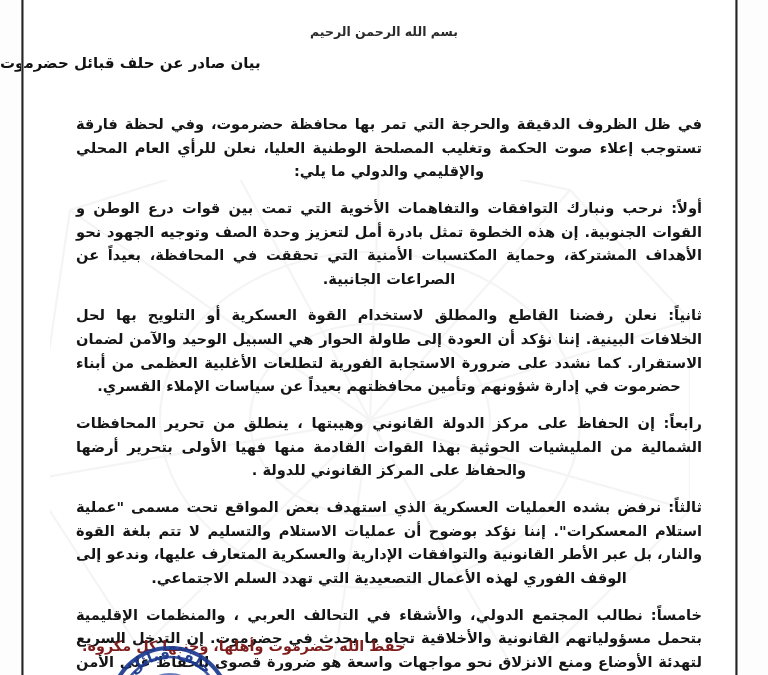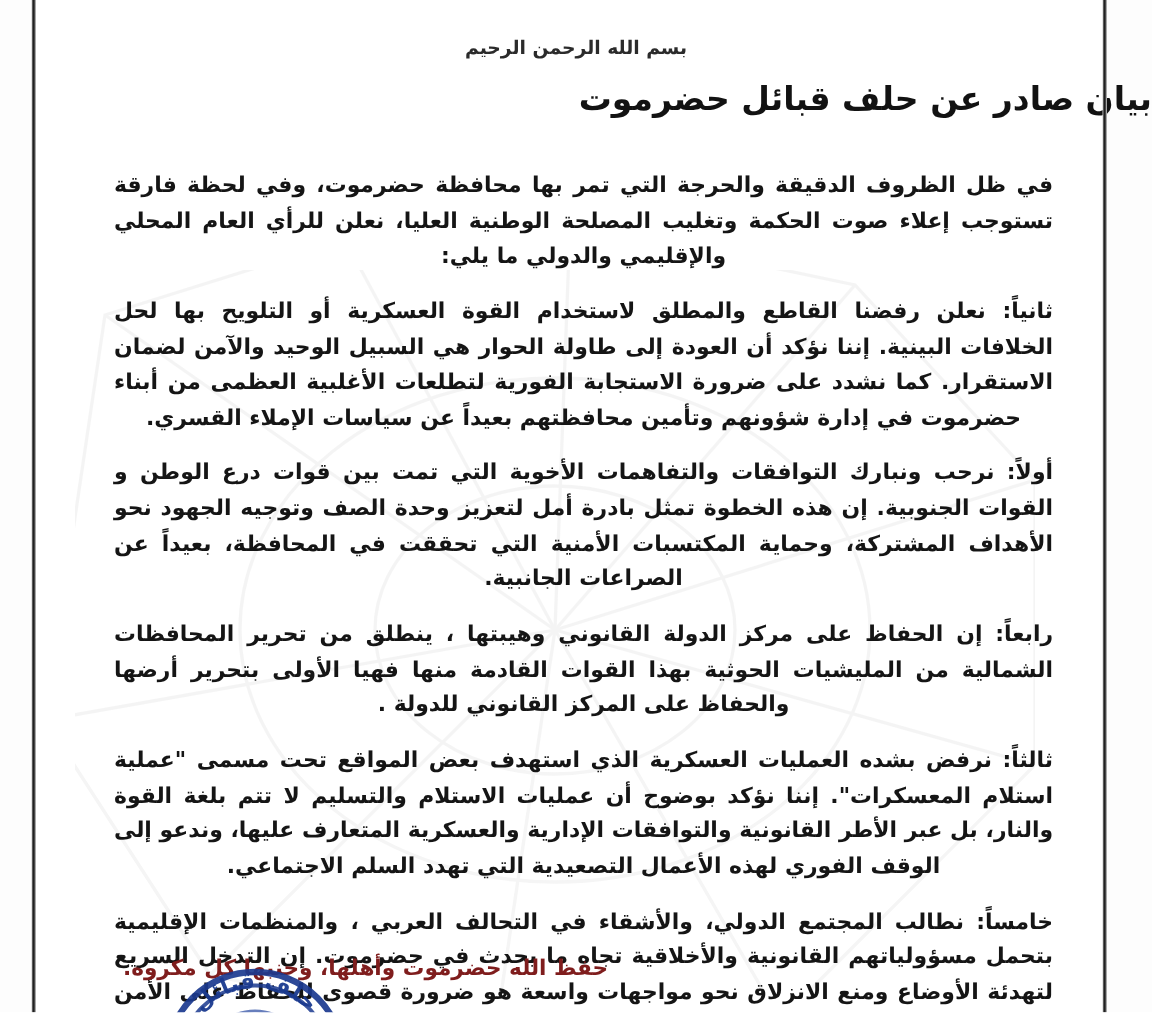--- a/index.html
+++ b/index.html
@@ -69,22 +69,22 @@
     font-weight: 600;
     color: #2b2b2b;
     letter-spacing: 0.2px;
   }
 
   .doc-title {
     position: absolute;
     top: 54px;
     left: 0;
     right: 0;
-    text-align: right;
-    font-size: 22px;
+    text-align: left;
+    font-size: 15px;
     font-weight: 700;
     color: #121212;
     letter-spacing: 0.4px;
   }
 
   .body-block {
     position: absolute;
     top: 112px;
     right: 66px;
     left: 66px;
@@ -161,22 +161,22 @@
   <div class="scan-edge right"></div>
 
   <div class="content">
 
     <div class="bismillah">بسم الله الرحمن الرحيم</div>
 
     <div class="doc-title">بيان صادر عن حلف قبائل حضرموت</div>
 
     <div class="body-block">
       <p class="para">في ظل الظروف الدقيقة والحرجة التي تمر بها محافظة حضرموت، وفي لحظة فارقة تستوجب إعلاء صوت الحكمة وتغليب المصلحة الوطنية العليا، نعلن للرأي العام المحلي والإقليمي والدولي ما يلي:</p>
+      <p class="para">أولاً:  نرحب ونبارك التوافقات والتفاهمات الأخوية التي تمت بين قوات درع الوطن و القوات الجنوبية. إن هذه الخطوة تمثل بادرة أمل لتعزيز وحدة الصف وتوجيه الجهود نحو الأهداف المشتركة، وحماية المكتسبات الأمنية التي تحققت في المحافظة، بعيداً عن الصراعات الجانبية.</p>
       <p class="para">ثانياً: نعلن رفضنا القاطع والمطلق لاستخدام القوة العسكرية أو التلويح بها لحل الخلافات البينية. إننا نؤكد أن العودة إلى طاولة الحوار هي السبيل الوحيد والآمن لضمان الاستقرار. كما نشدد على ضرورة الاستجابة الفورية لتطلعات الأغلبية العظمى من أبناء حضرموت في إدارة شؤونهم وتأمين محافظتهم بعيداً عن سياسات الإملاء القسري.</p>
-      <p class="para">أولاً:  نرحب ونبارك التوافقات والتفاهمات الأخوية التي تمت بين قوات درع الوطن و القوات الجنوبية. إن هذه الخطوة تمثل بادرة أمل لتعزيز وحدة الصف وتوجيه الجهود نحو الأهداف المشتركة، وحماية المكتسبات الأمنية التي تحققت في المحافظة، بعيداً عن الصراعات الجانبية.</p>
       <p class="para">رابعاً: إن الحفاظ على مركز الدولة القانوني وهيبتها ، ينطلق من تحرير المحافظات الشمالية من المليشيات الحوثية بهذا القوات القادمة منها فهيا الأولى بتحرير أرضها والحفاظ على المركز القانوني للدولة    .</p>
       <p class="para">ثالثاً:  نرفض بشده العمليات العسكرية  الذي استهدف بعض المواقع تحت مسمى "عملية استلام المعسكرات". إننا نؤكد بوضوح أن عمليات الاستلام والتسليم لا تتم بلغة القوة والنار، بل عبر الأطر القانونية والتوافقات الإدارية والعسكرية المتعارف عليها، وندعو إلى الوقف الفوري لهذه الأعمال التصعيدية التي تهدد السلم الاجتماعي.</p>
       <p class="para tight">خامساً:  نطالب المجتمع الدولي، والأشقاء في التحالف العربي ، والمنظمات الإقليمية بتحمل مسؤولياتهم القانونية والأخلاقية تجاه ما يحدث في حضرموت. إن التدخل السريع لتهدئة الأوضاع ومنع الانزلاق نحو مواجهات واسعة هو ضرورة قصوى للحفاظ على الأمن والاستقرار الإقليمي.</p>
     </div>
 
     <div class="closing-block">
       <p class="closing">حفظ الله حضرموت وأهلها، وجنبها كل مكروه.</p>
       <p class="closing sign-line">صادر عن حلف قبائل حضرموت</p>
     </div>
 

